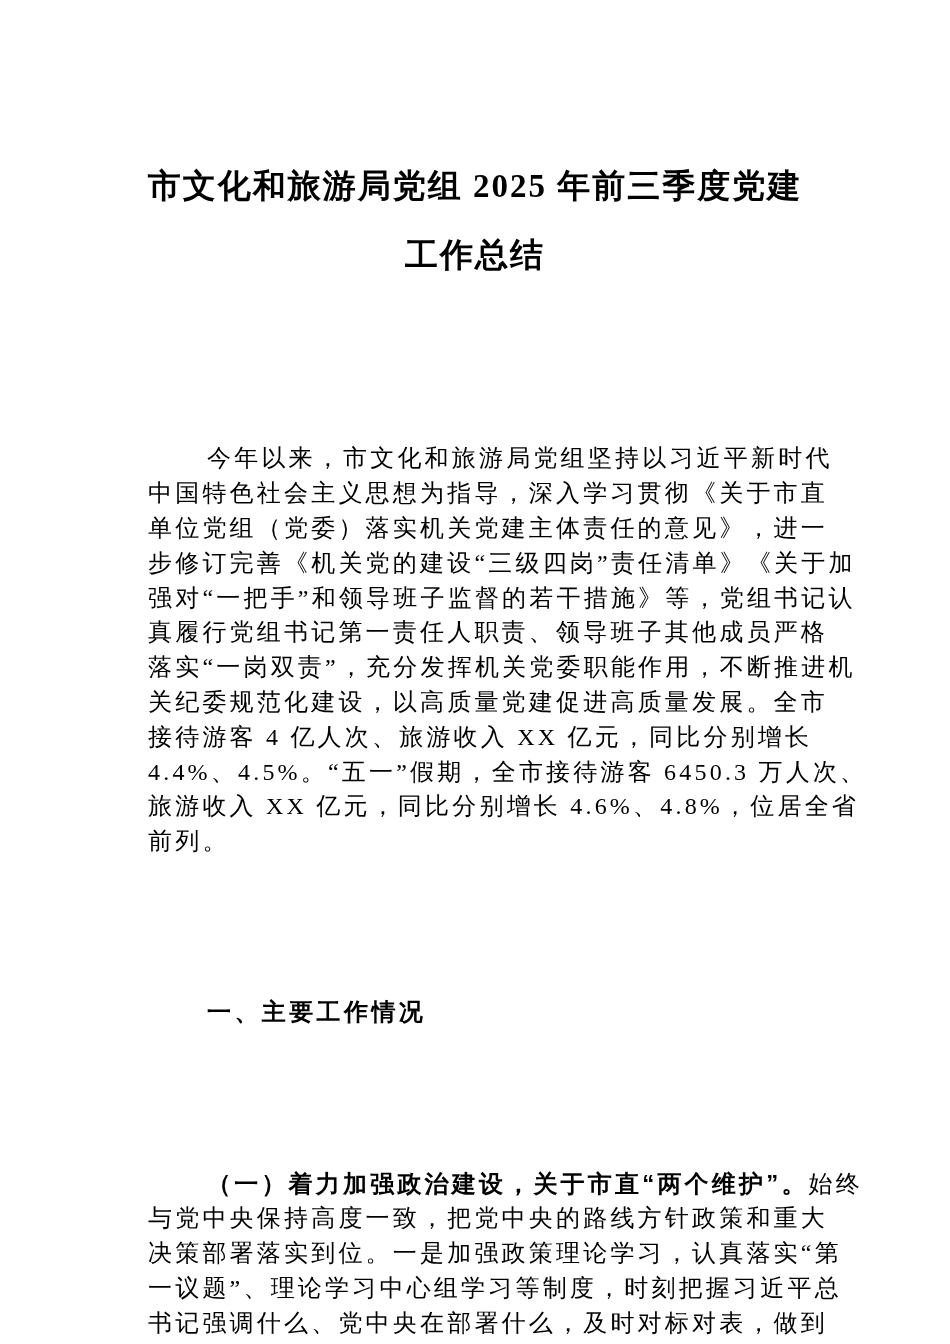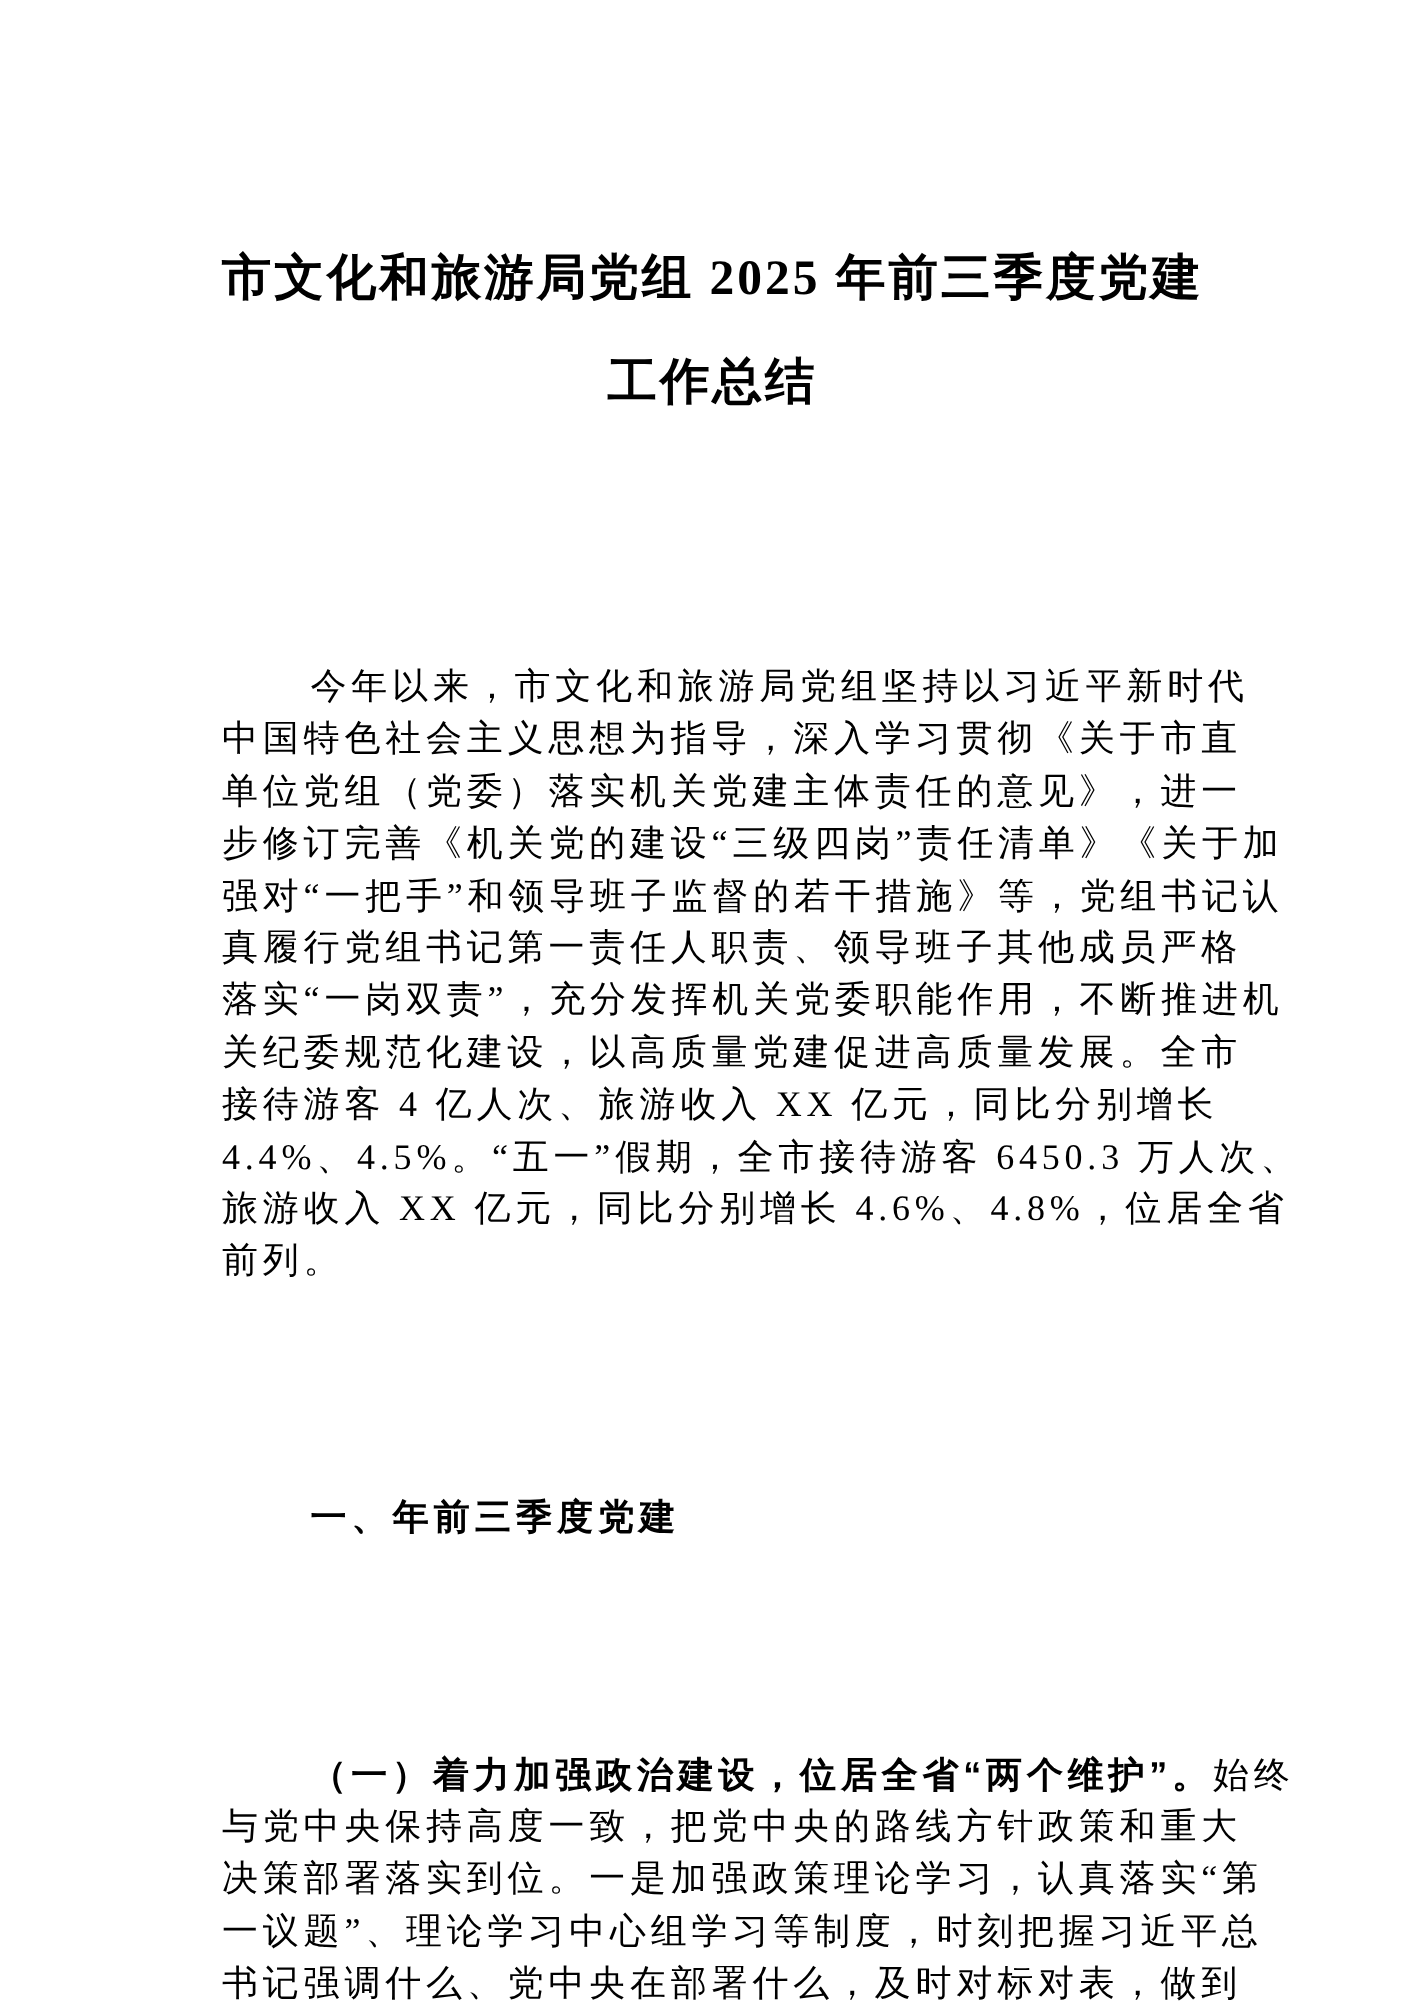--- a/index.html
+++ b/index.html
@@ -66,23 +66,23 @@
 步修订完善《机关党的建设“三级四岗”责任清单》《关于加
 强对“一把手”和领导班子监督的若干措施》等，党组书记认
 真履行党组书记第一责任人职责、领导班子其他成员严格
 落实“一岗双责”，充分发挥机关党委职能作用，不断推进机
 关纪委规范化建设，以高质量党建促进高质量发展。全市
 接待游客 4 亿人次、旅游收入 XX 亿元，同比分别增长
 4.4%、4.5%。“五一”假期，全市接待游客 6450.3 万人次、
 旅游收入 XX 亿元，同比分别增长 4.6%、4.8%，位居全省
 前列。</p>
 
-    <p class="para section-heading">一、年前三季度党建</p>
+    <p class="para section-heading">一、主要工作情况</p>
 
-    <p class="para"><span class="lead-bold">（一）着力加强政治建设，位居全省“两个维护”。</span><span>始终
+    <p class="para"><span class="lead-bold">（一）着力加强政治建设，关于市直“两个维护”。</span><span>始终
 与党中央保持高度一致，把党中央的路线方针政策和重大
 决策部署落实到位。一是加强政策理论学习，认真落实“第
 一议题”、理论学习中心组学习等制度，时刻把握习近平总
 书记强调什么、党中央在部署什么，及时对标对表，做到
 方向明、路走正。把习近平新时代中国特色社会主义思想
 党的二十届三中全会精神、《习近平文化思想学习纲要》
 习近平总书记关于工作、关于文旅行业的重要讲话指示批
 示精神，作为首要学习内容，及时跟进学习中央最新政策
 要求。二是创造性地抓好工作落实。避免口头上的落实、
 上下一般粗的落实，把“两个维护”体现到具体工作中，局系

